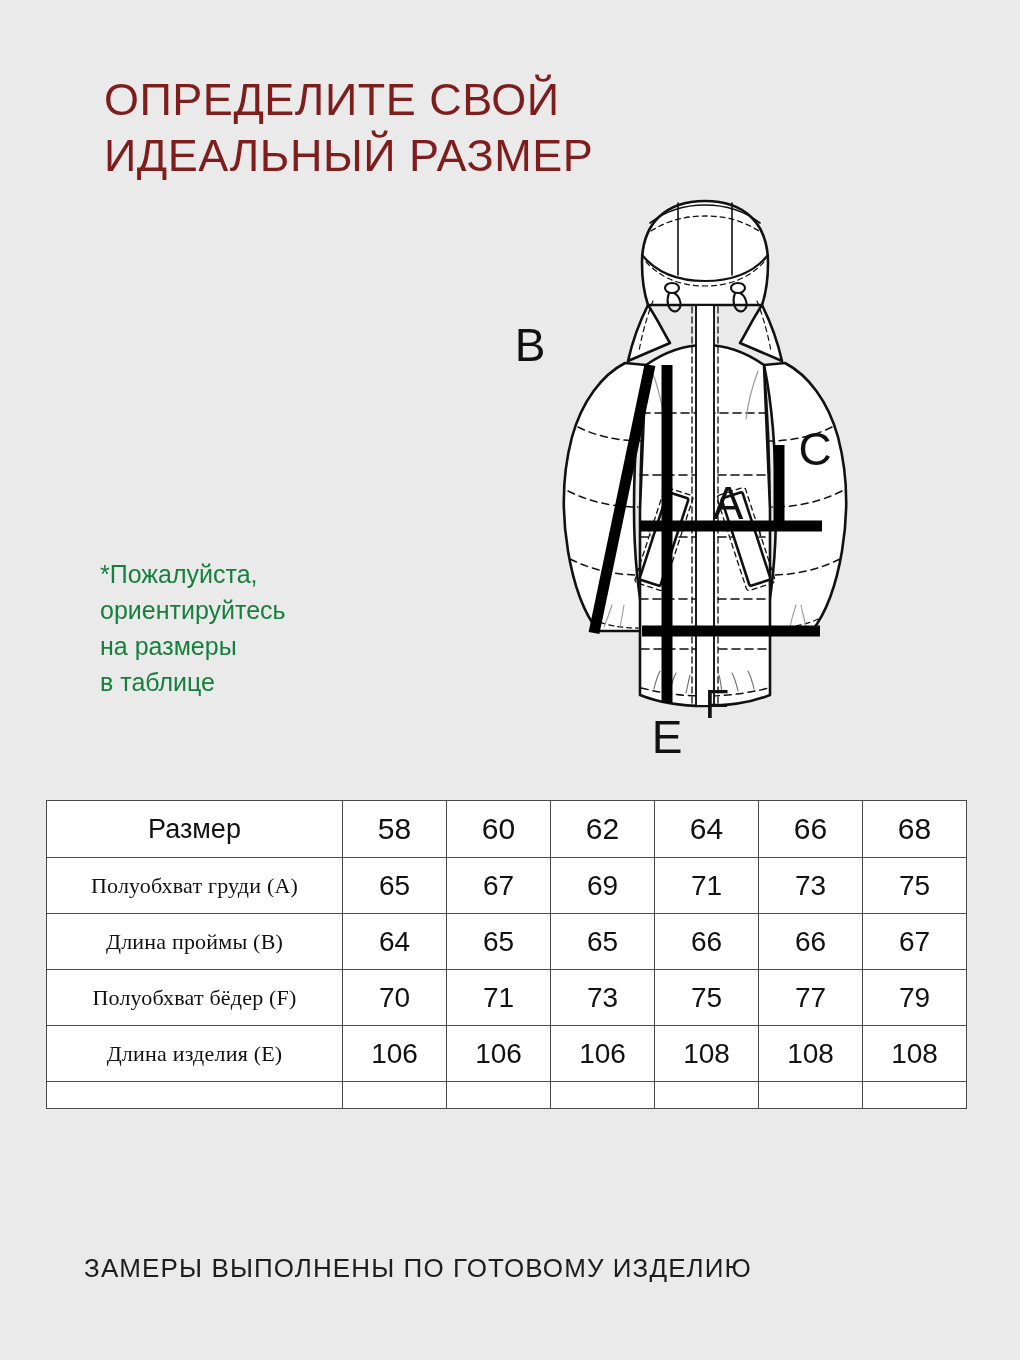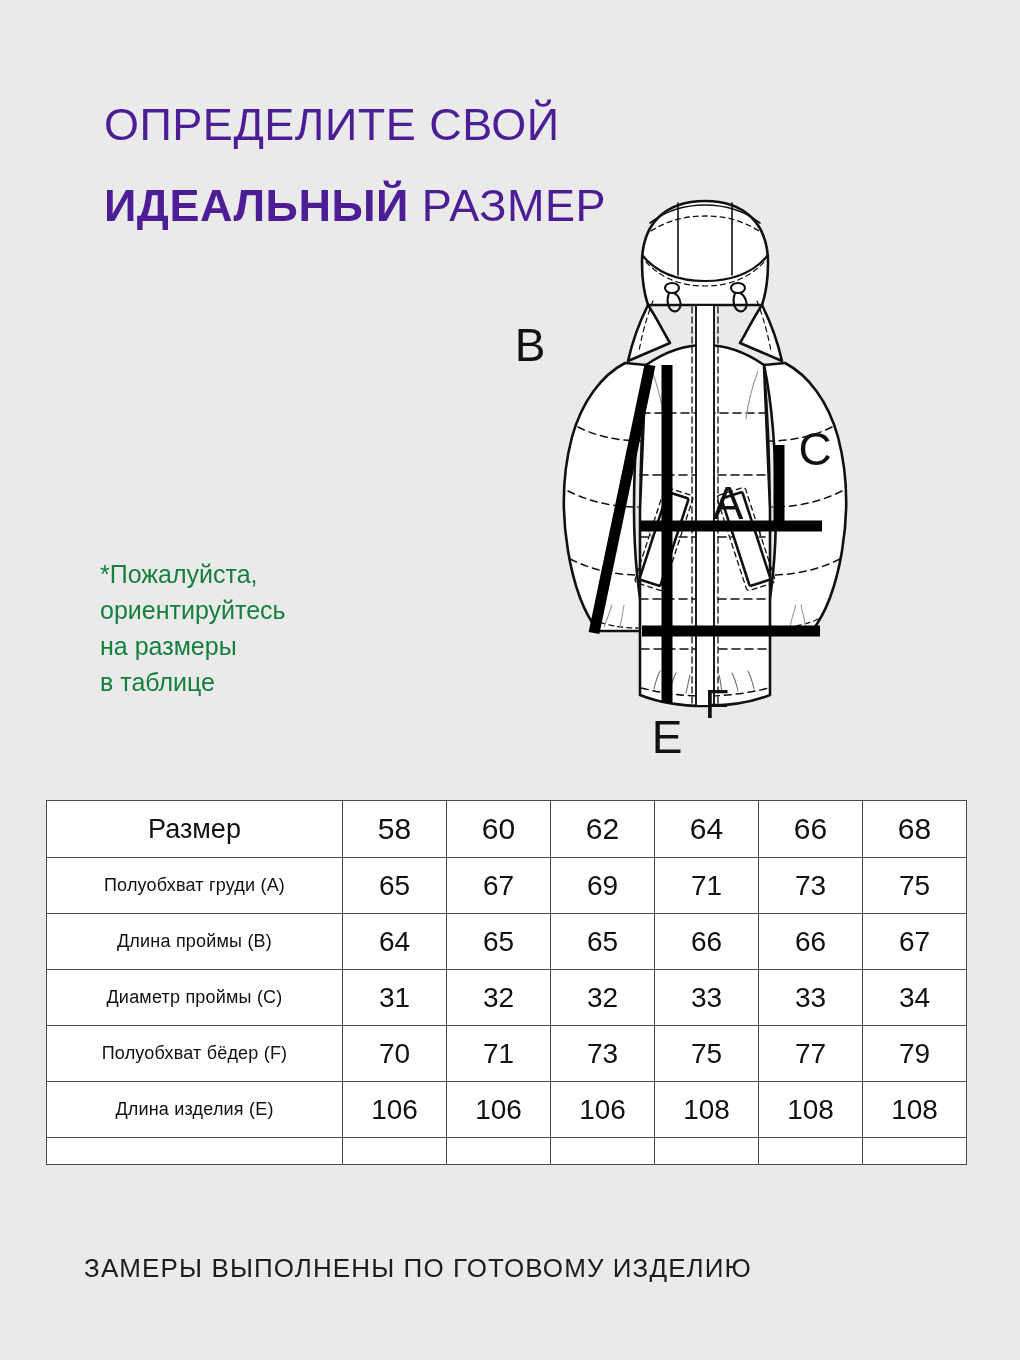--- a/index.html
+++ b/index.html
@@ -20,25 +20,24 @@
   #title-block {
     position: absolute;
     left: 104px;
     top: 72px;
     width: 700px;
   }
   .title-line {
     font-size: 45px;
     line-height: 56px;
     letter-spacing: 0.5px;
-    color: #4c1d95;
+    color: #7f1d1d;
     white-space: nowrap;
-    margin-top: 25px;
-  }
-  .title-strong { font-weight: 700; text-align: center; }
+  }
+  .title-strong { font-weight: 400; text-align: center; }
   .title-normal { font-weight: 400; }
 
   
   #side-note {
     position: absolute;
     left: 100px;
     top: 556px;
     width: 300px;
     font-size: 25px;
     line-height: 36px;
@@ -82,23 +81,24 @@
   .col-label { width: 296px; }
   .col-val   { width: 104px; }
 
   tr.header-row td { height: 56px; }
   tr.data-row td   { height: 55px; }
   tr.tail-row td   { height: 26px; }
 
   .cell-label {
     text-align: left;
     padding-left: 14px;
-    font-size: 18px;
+    font-size: 22px;
     letter-spacing: 0.2px;
     white-space: nowrap;
+    font-family: Liberation Serif, serif;
   }
   .cell-label-head {
     text-align: left;
     padding-left: 14px;
     font-size: 27px;
     font-weight: 700;
   }
   .cell-size-head {
     font-size: 30px;
     font-weight: 700;
@@ -288,29 +288,20 @@
       <tr class="data-row">
         <td class="cell-label">Длина проймы (B)</td>
         <td class="cell-value">64</td>
         <td class="cell-value">65</td>
         <td class="cell-value">65</td>
         <td class="cell-value">66</td>
         <td class="cell-value">66</td>
         <td class="cell-value">67</td>
       </tr>
 
-      <tr class="data-row">
-        <td class="cell-label">Диаметр проймы (C)</td>
-        <td class="cell-value">31</td>
-        <td class="cell-value">32</td>
-        <td class="cell-value">32</td>
-        <td class="cell-value">33</td>
-        <td class="cell-value">33</td>
-        <td class="cell-value">34</td>
-      </tr>
 
       <tr class="data-row">
         <td class="cell-label">Полуобхват бёдер (F)</td>
         <td class="cell-value">70</td>
         <td class="cell-value">71</td>
         <td class="cell-value">73</td>
         <td class="cell-value">75</td>
         <td class="cell-value">77</td>
         <td class="cell-value">79</td>
       </tr>

